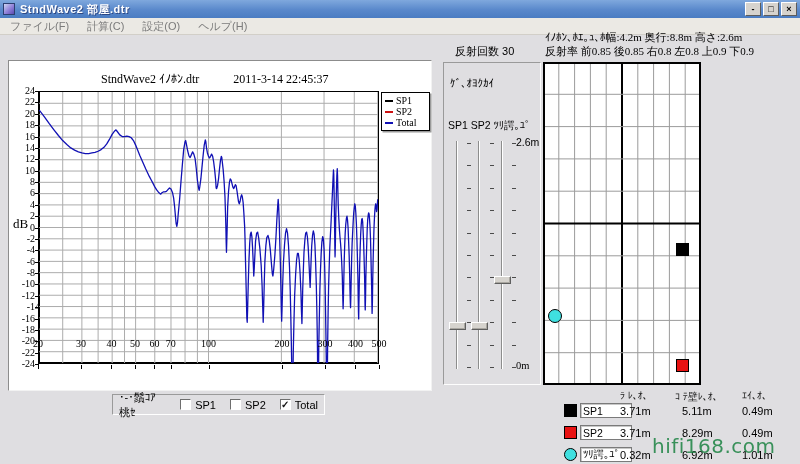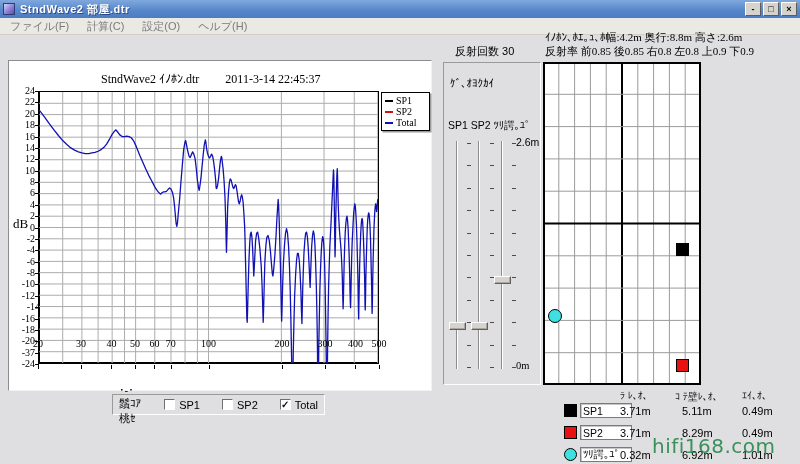--- a/index.html
+++ b/index.html
@@ -20,38 +20,38 @@
     display:flex; align-items:center; justify-content:center; line-height:1; color:#000; }
   .menubar { position:absolute; left:0; top:18px; width:800px; height:17px;
     background:#ebe9e4; border-bottom:1px solid #d2cfc8; display:flex; align-items:center;
     gap:14px; padding-left:8px; color:#7b7b7b; }
   .menu-item { padding:0 2px; }
 
   
   .chart-panel { position:absolute; left:8px; top:60px; width:424px; height:331px;
     background:#fff; border:1px solid; border-color:#8c8c8c #f2f2f2 #f2f2f2 #8c8c8c;
     font-family:"Liberation Serif", serif; }
-  .chart-title { position:absolute; left:92px; top:11px; font-size:12px; display:flex; gap:26px; white-space:nowrap; }
+  .chart-title { position:absolute; left:92px; top:11px; font-size:12px; display:flex; gap:34px; white-space:nowrap; }
   .plot { position:absolute; left:29px; top:30px; width:341px; height:273px;
     border:1px solid #000; box-shadow:inset 1px -1px 0 #000; }
   .plot svg { display:block; width:100%; height:100%; overflow:hidden; }
   .ylab { position:absolute; width:24px; text-align:right; font-size:10px; line-height:10px; }
   .xlab { position:absolute; width:26px; text-align:center; font-size:10px; line-height:10px; top:278px; }
   .ytick { position:absolute; width:4px; height:1px; background:#000; left:26px; }
   .xtick { position:absolute; width:1px; height:4px; background:#000; top:304px; }
   .db-label { position:absolute; left:4px; top:155px; font-size:13px; }
   .legend { position:absolute; left:372px; top:31px; width:49px; background:#fff;
     border:1px solid #000; box-shadow:1.5px 1.5px 0 #9a9a9a; padding:2px 3px; z-index:5; }
   .legend-row { display:flex; align-items:center; gap:3px; height:11px; font-size:10px; }
   .legend-dash { width:8px; height:2px; }
 
   
   .display-bar { position:absolute; left:112px; top:394px; width:213px; height:21px;
     border:1px solid; border-color:#9a9a9a #fff #fff #9a9a9a;
-    display:flex; align-items:center; gap:14px; padding:0 6px; }
+    display:flex; align-items:center; gap:6px; padding:0 6px; }
   .cb-group { display:flex; align-items:center; gap:4px; margin-left:8px; }
   .cb-box { width:11px; height:11px; background:#fff; border:1px solid;
     border-color:#6e6e6e #fff #fff #6e6e6e; font-size:10px; font-weight:bold; line-height:9px; text-align:center; color:#111; }
 
   
   .refl-count { position:absolute; left:455px; top:44px; }
   .room-info { position:absolute; left:545px; top:30px; line-height:14px; white-space:nowrap;font-family:Liberation Serif, serif; }
 
   
   .height-panel { position:absolute; left:443px; top:62px; width:98px; height:323px;
@@ -193,21 +193,21 @@
       <div class="ylab" style="left:2px;top:229.8px">-12</div>
       <div class="ytick" style="top:234.8px"></div>
       <div class="ylab" style="left:7px;top:241.1px">-14</div>
       <div class="ytick" style="top:246.1px"></div>
       <div class="ylab" style="left:2px;top:252.5px">-16</div>
       <div class="ytick" style="top:257.5px"></div>
       <div class="ylab" style="left:2px;top:263.9px">-18</div>
       <div class="ytick" style="top:268.9px"></div>
       <div class="ylab" style="left:2px;top:275.3px">-20</div>
       <div class="ytick" style="top:280.3px"></div>
-      <div class="ylab" style="left:2px;top:286.6px">-37</div>
+      <div class="ylab" style="left:2px;top:286.6px">-22</div>
       <div class="ytick" style="top:291.6px"></div>
       <div class="ylab" style="left:2px;top:298.0px">-24</div>
       <div class="ytick" style="top:303.0px"></div>
       <div class="xlab" style="left:16.0px">20</div>
       <div class="xtick" style="left:29.0px"></div>
       <div class="xlab" style="left:59.0px">30</div>
       <div class="xtick" style="left:72.0px"></div>
       <div class="xlab" style="left:89.4px">40</div>
       <div class="xtick" style="left:102.4px"></div>
       <div class="xlab" style="left:113.1px">50</div>

